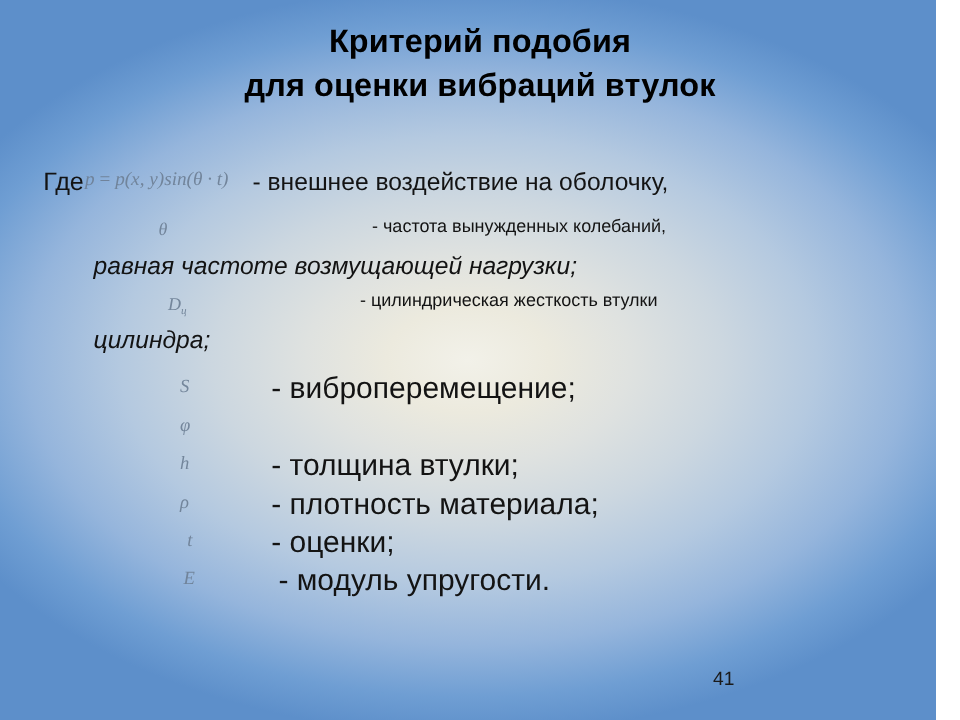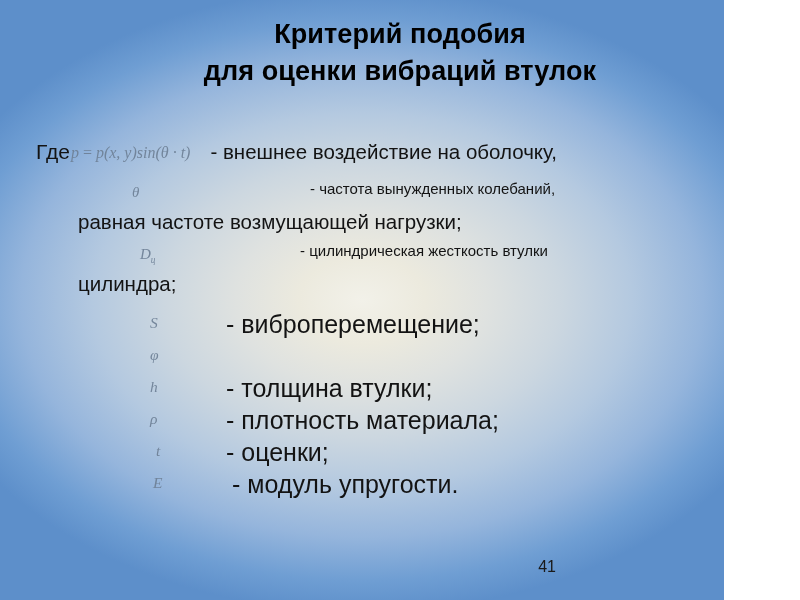--- a/index.html
+++ b/index.html
@@ -9,21 +9,21 @@
   body {
     width: 800px;
     height: 600px;
     overflow: hidden;
     font-family: "Liberation Sans", sans-serif;
   }
 
   
   .slide {
     position: relative;
-    width: 724px;
+    width: 780px;
     height: 600px;
     box-sizing: border-box;
     background:
       radial-gradient(ellipse 62% 52% at 50% 50%,
         #f2f1e9 0%,
         #eceade 14%,
         #dfe2e0 28%,
         #ccd7e0 44%,
         #b4c9e0 60%,
         #95b5dc 76%,
@@ -74,21 +74,21 @@
     font-style: italic;
   }
 
   
   .line-where {
     position: absolute;
     left: 36px;
     top: 0px;
     width: 740px;
     display: flex;
-    align-items: center;
+    align-items: flex-start;
     white-space: nowrap;
   }
   .where-label {
     font-size: 21px;
     color: #131313;
   }
   .formula-inline {
     font-size: 16px;
     margin: 0 1px;
     position: relative;
@@ -114,20 +114,21 @@
     position: absolute;
     font-size: 15px;
     color: #131313;
   }
   .cont-line {
     position: absolute;
     left: 78px;
     font-size: 20.5px;
     color: #131313;
     white-space: nowrap;
+    font-style: italic;
   }
 
   
   .sym-list {
     position: absolute;
     left: 0;
     top: 310px;
     width: 800px;
   }
   .sym-row {

